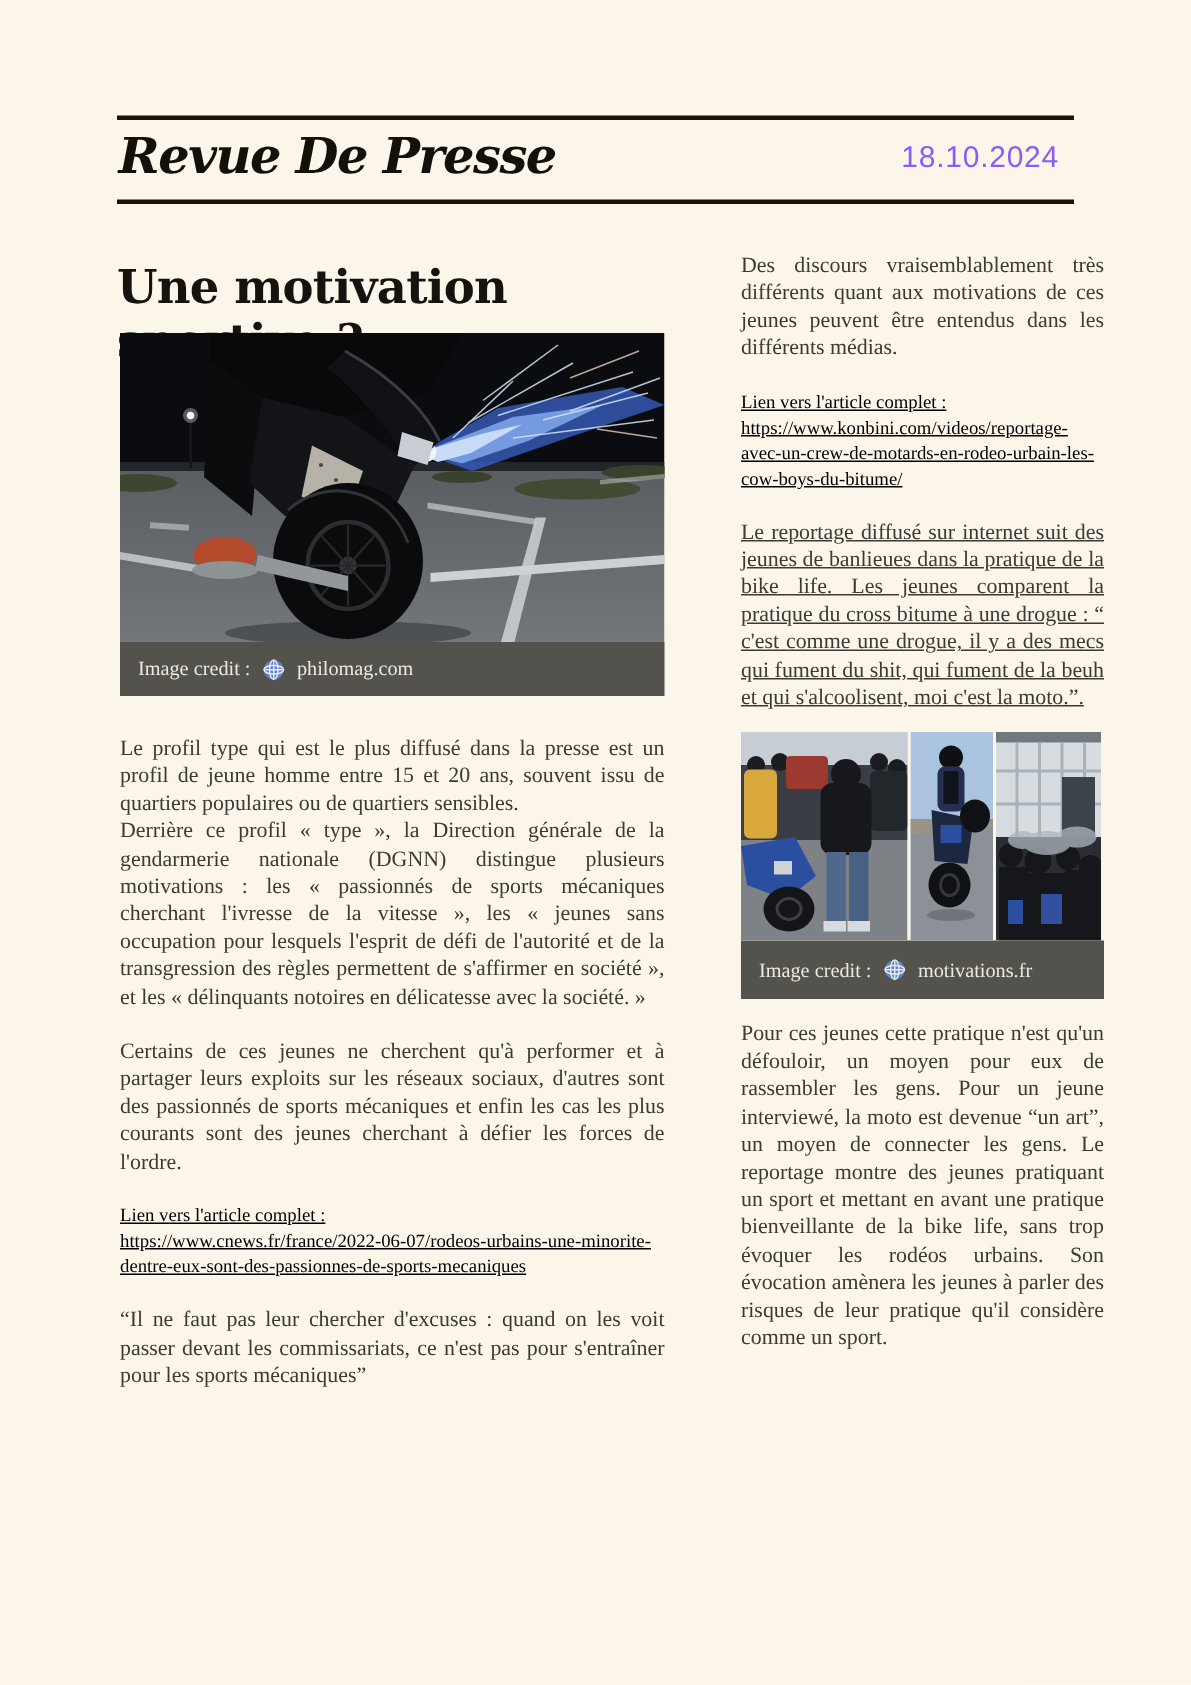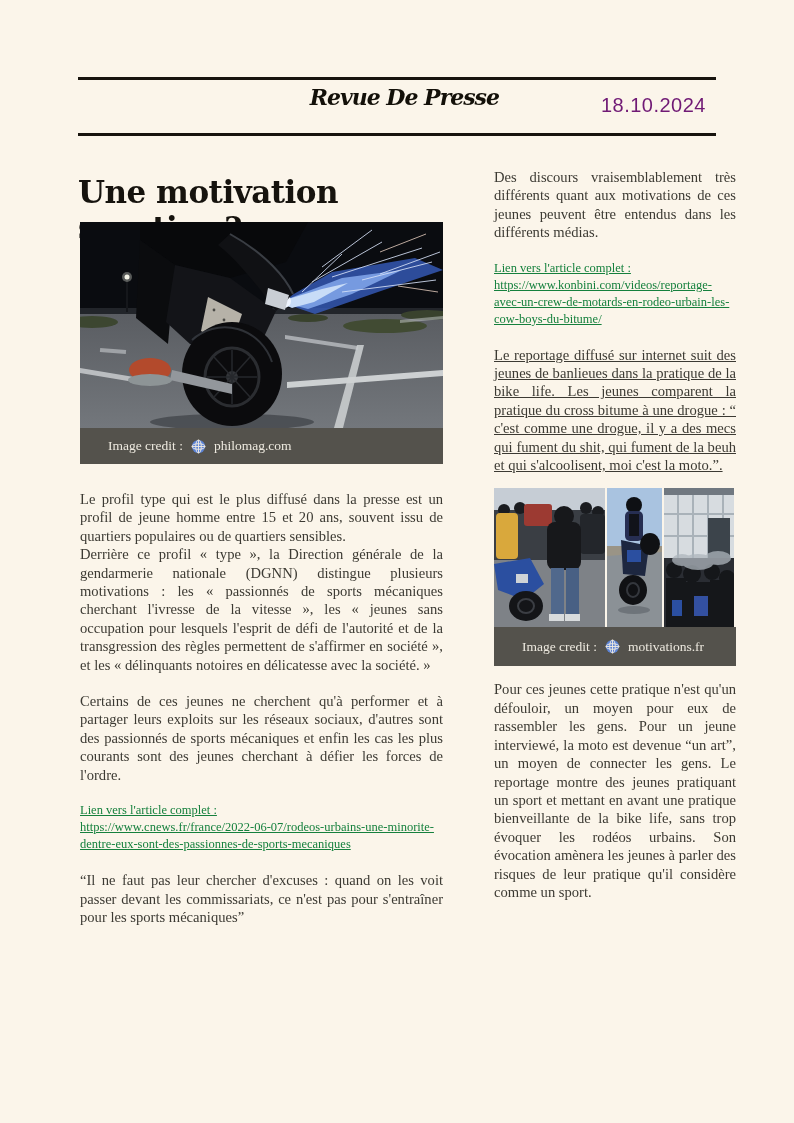--- a/index.html
+++ b/index.html
@@ -12,26 +12,26 @@
     overflow:hidden;
   }
   
   .rule{position:absolute;left:78px;width:638px;height:3px;background:#17140E;}
   .rule.top{top:77px;}
   .rule.bottom{top:133px;}
   .brand{
     position:absolute;left:79px;top:84px;width:420px;
     font-family:"DejaVu Serif", serif;
     font-weight:bold;font-style:italic;
-    font-size:22px;letter-spacing:-1px;color:#131009;text-align:right;
+    font-size:33px;letter-spacing:-1px;color:#131009;
   }
   .date{
     position:absolute;top:94px;right:88px;
     font-family:"Liberation Sans", sans-serif;
-    font-size:20px;color:#701a75;letter-spacing:0.5px;
+    font-size:20px;color:#8b5cf6;letter-spacing:0.5px;
   }
   
   .title{
     position:absolute;left:78px;top:153px;width:400px;
     font-family:"DejaVu Serif", serif;
     font-weight:bold;font-size:31px;color:#16130E;
     letter-spacing:-0.5px;
   }
   
   .col-left{position:absolute;left:80px;top:222px;width:363px;}
@@ -39,31 +39,31 @@
   .body-text p{
     margin:0 0 18px 0;
     font-size:14.6px;line-height:18.4px;
     text-align:justify;color:#3C3A33;
   }
   .body-text p.tight{margin-bottom:0;}
   .linkblock{margin:0 0 18px 0;}
   .linkblock a{
     display:block;
     font-size:12.5px;line-height:17px;
-    color:#15803d;text-decoration:underline;
+    color:#000000;text-decoration:underline;
     word-break:break-word;
   }
   
   .figure{margin:0 0 26px 0;}
   .figure .imgbox{display:block;line-height:0;}
   .credit-bar{
     display:flex;align-items:center;gap:8px;
     background:#54524C;color:#EDE9DF;
     font-size:13.5px;
-    height:36px;padding:0 28px;box-sizing:border-box;
+    height:36px;padding:0 12px;box-sizing:border-box;
   }
   .credit-bar .globe{width:15px;height:15px;flex:0 0 auto;}
   .collage{display:flex;gap:2px;line-height:0;}
   
   .page-num{
     position:absolute;left:737px;top:1077px;
     font-family:"Liberation Sans", sans-serif;
     font-size:24px;color:#1B1A17;margin-top:43px;
   }
 </style>

